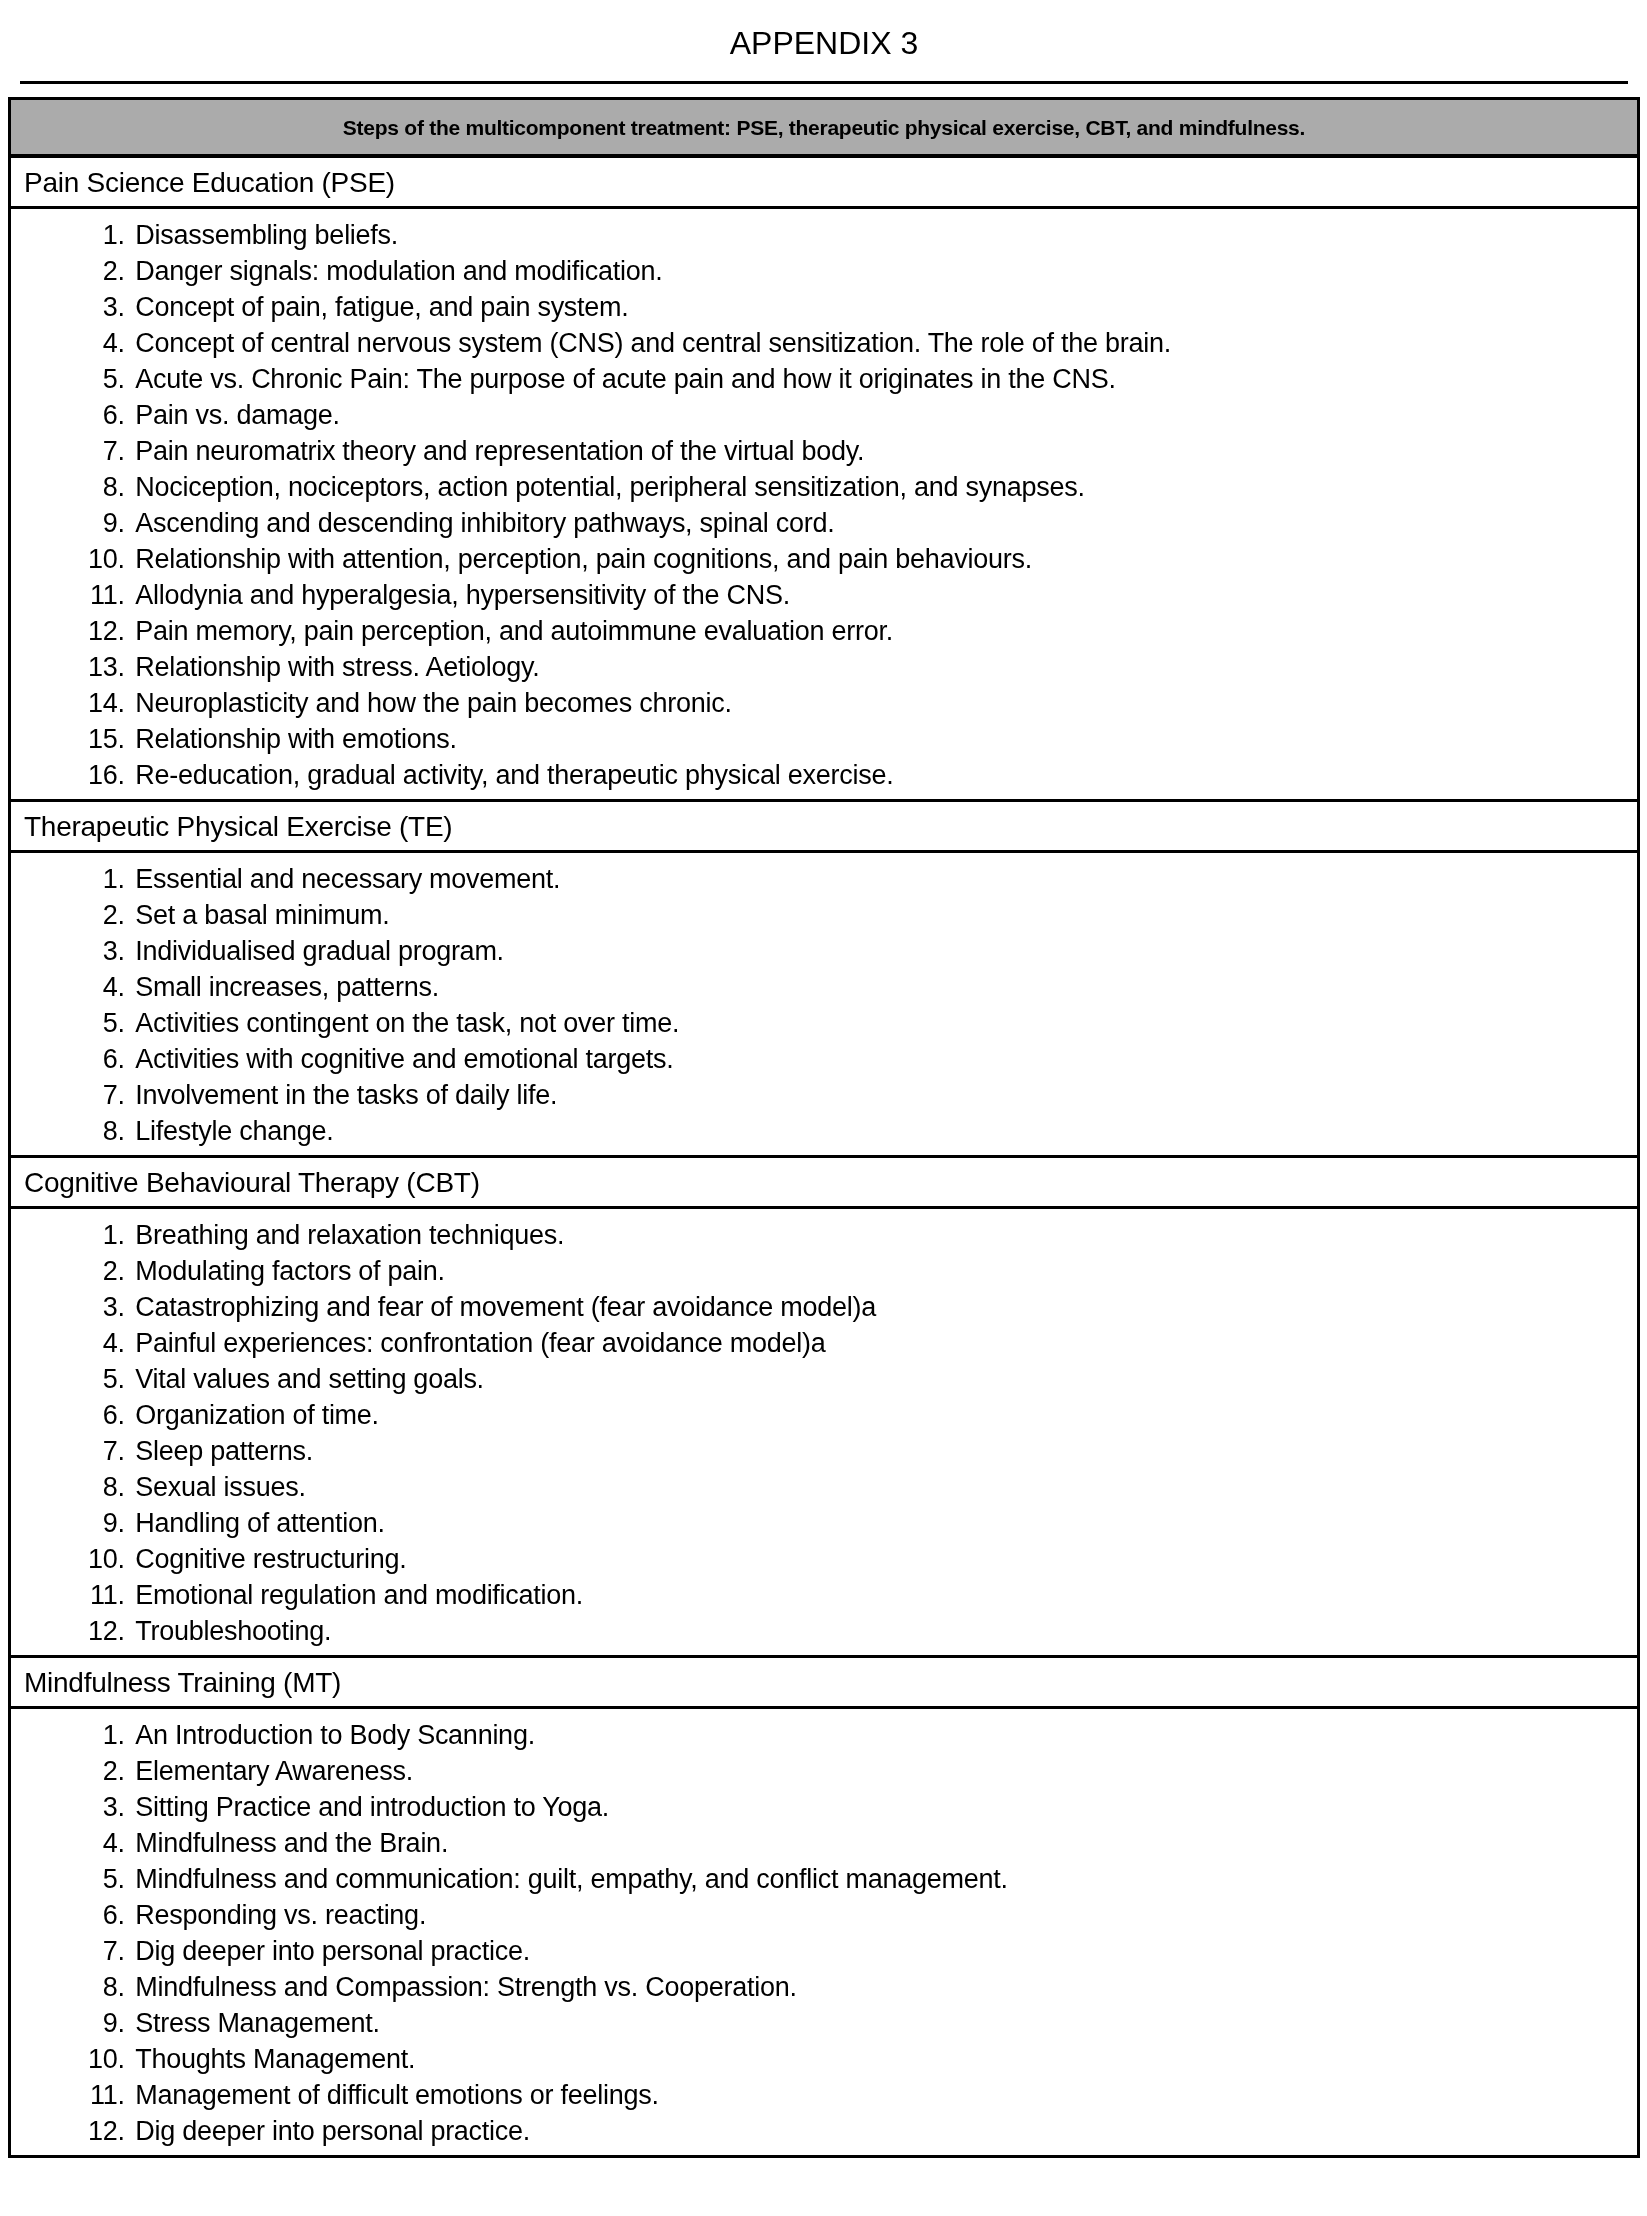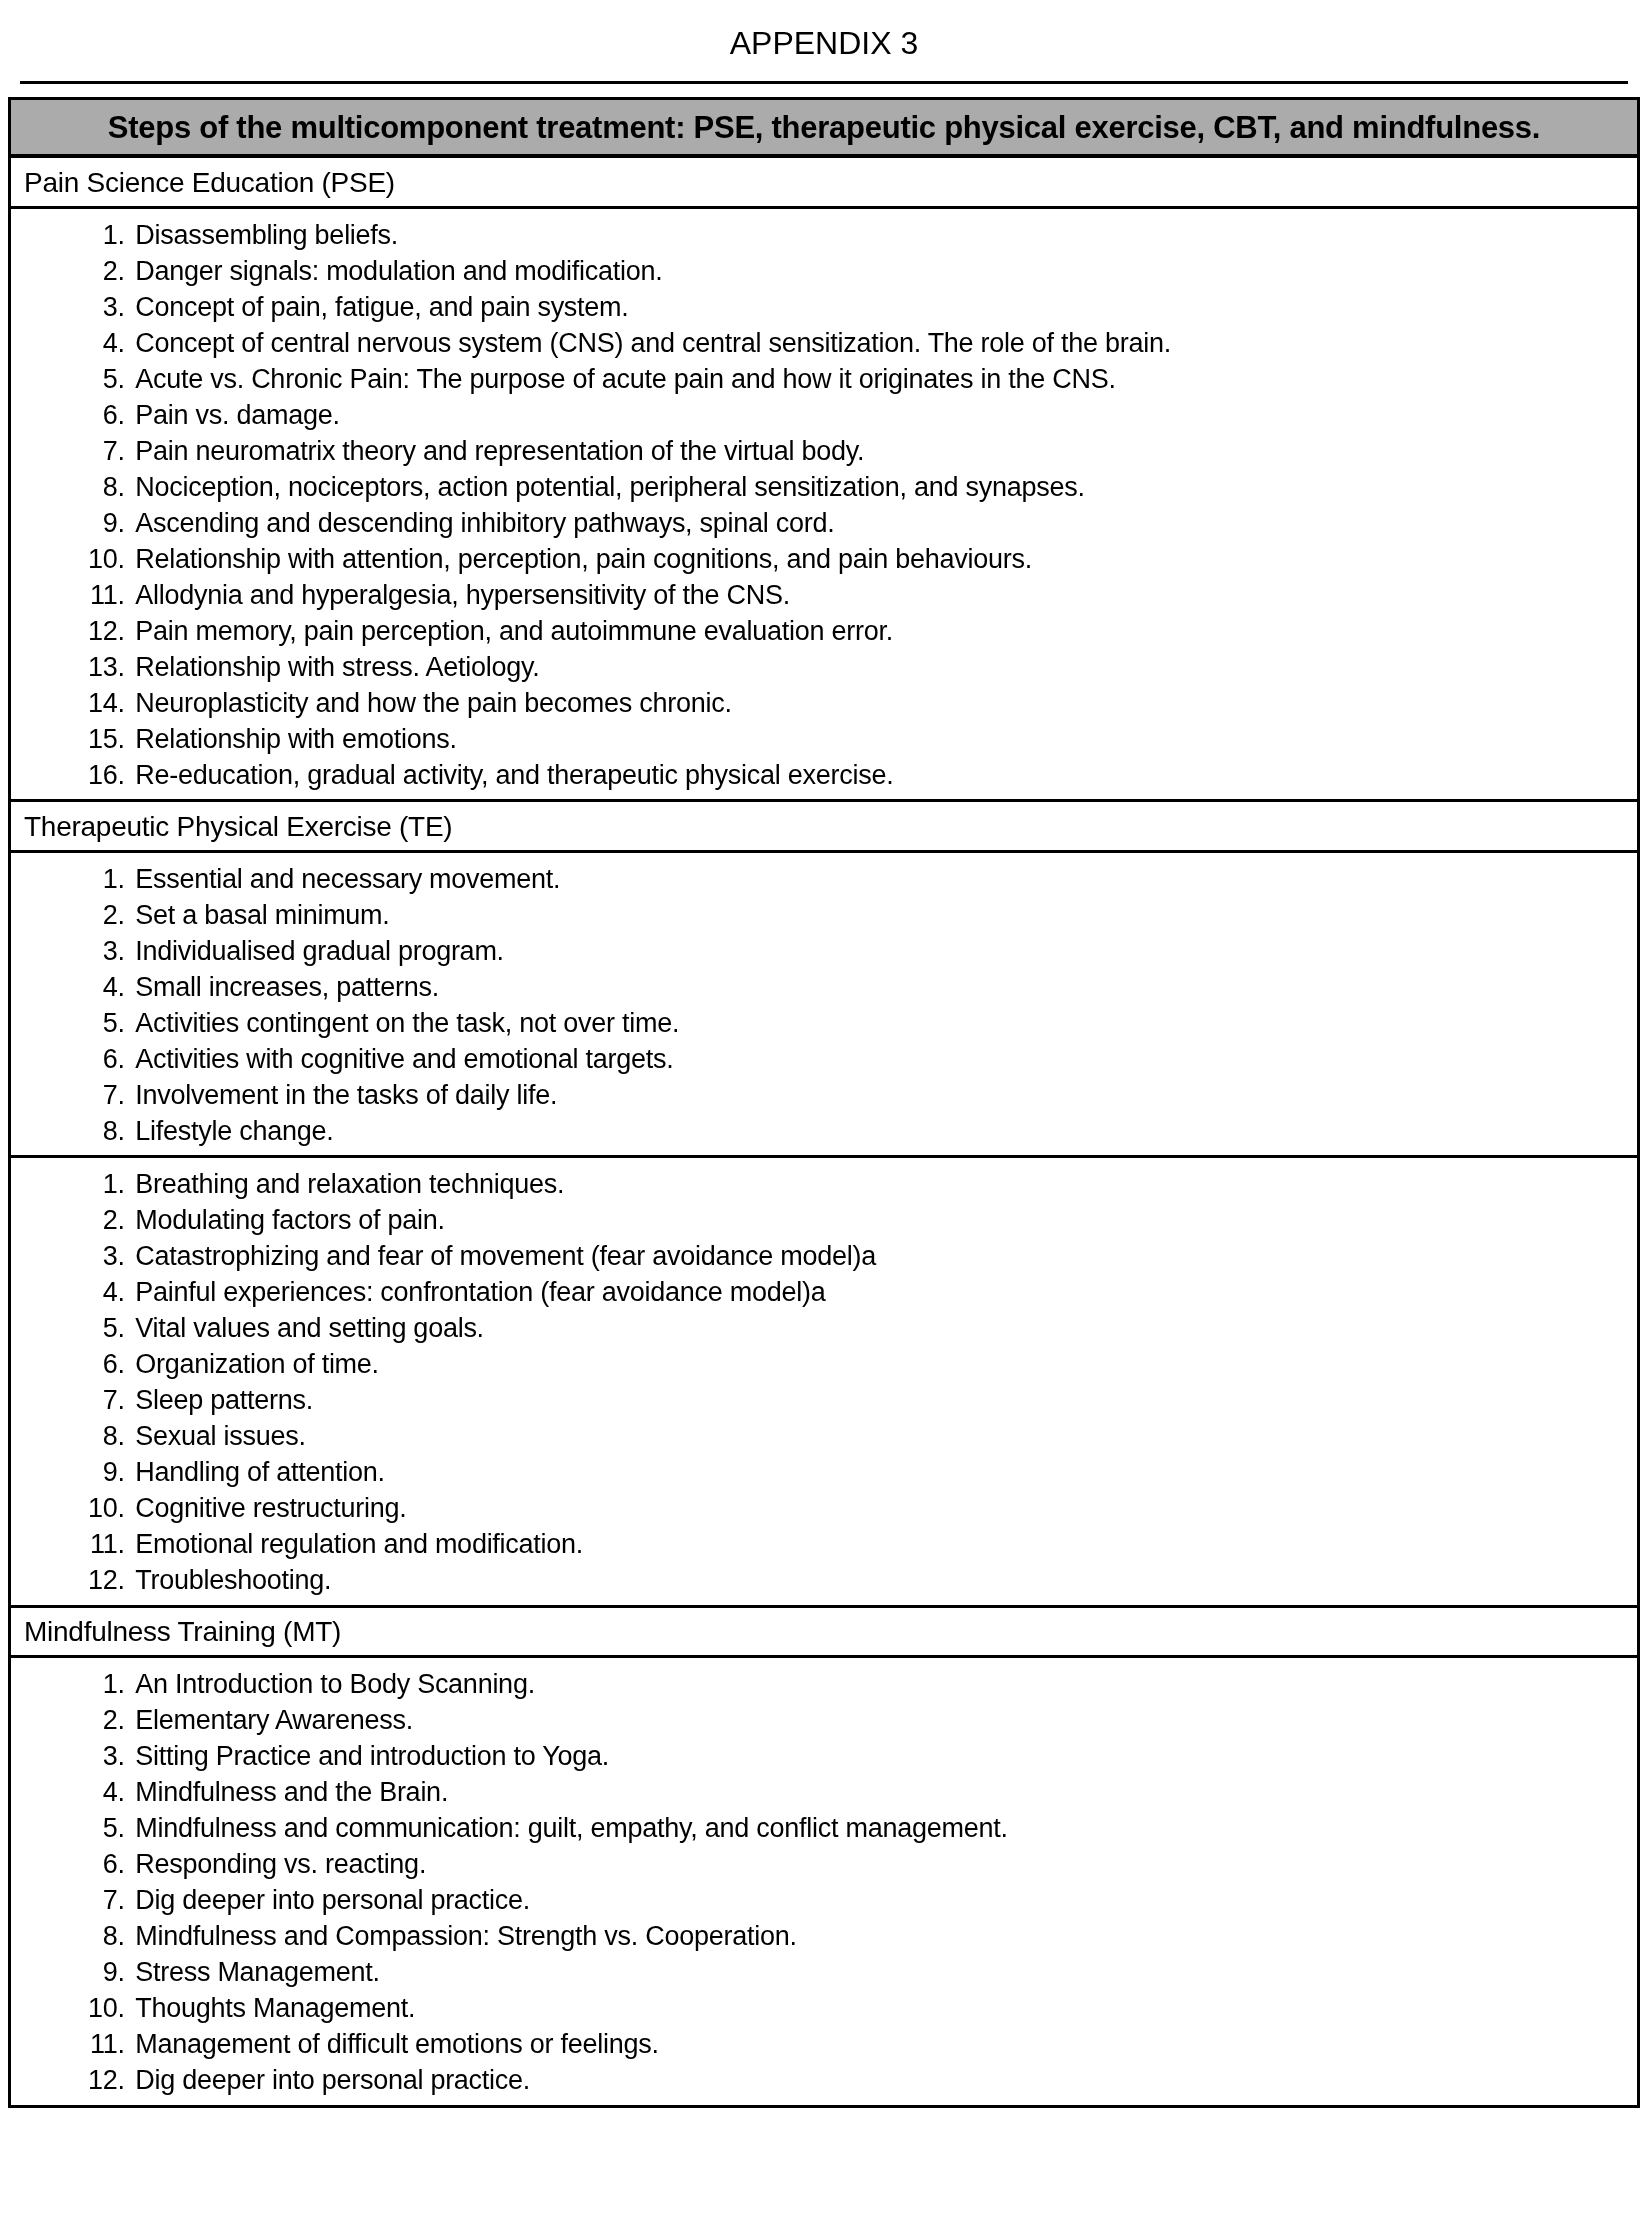--- a/index.html
+++ b/index.html
@@ -33,21 +33,21 @@
     height: 0;
   }
   .tbl {
     margin: 13px 8px 0 8px;
     border: 3.2px solid #000;
   }
   .tbl-header {
     background: #ababab;
     border-bottom: 4px solid #000;
     padding: 9.7px 13px;
-    font-size: 31px;
+    font-size: 21px;
     line-height: 35px;
     font-weight: bold;
     text-align: center;
   }
   .section-header {
     padding: 7.3px 13px;
     font-size: 28px;
     line-height: 33px;
     border-bottom: 3.2px solid #000;
   }
@@ -122,20 +122,21 @@
         <li>Set a basal minimum.</li>
         <li>Individualised gradual program.</li>
         <li>Small increases, patterns.</li>
         <li>Activities contingent on the task, not over time.</li>
         <li>Activities with cognitive and emotional targets.</li>
         <li>Involvement in the tasks of daily life.</li>
         <li>Lifestyle change.</li>
       </ol>
     </div>
 
+    <div class="section-header">Cognitive Behavioural Therapy (CBT)</div>
     <div class="section-body">
       <ol>
         <li>Breathing and relaxation techniques.</li>
         <li>Modulating factors of pain.</li>
         <li>Catastrophizing and fear of movement (fear avoidance model)a</li>
         <li>Painful experiences: confrontation (fear avoidance model)a</li>
         <li>Vital values and setting goals.</li>
         <li>Organization of time.</li>
         <li>Sleep patterns.</li>
         <li>Sexual issues.</li>

